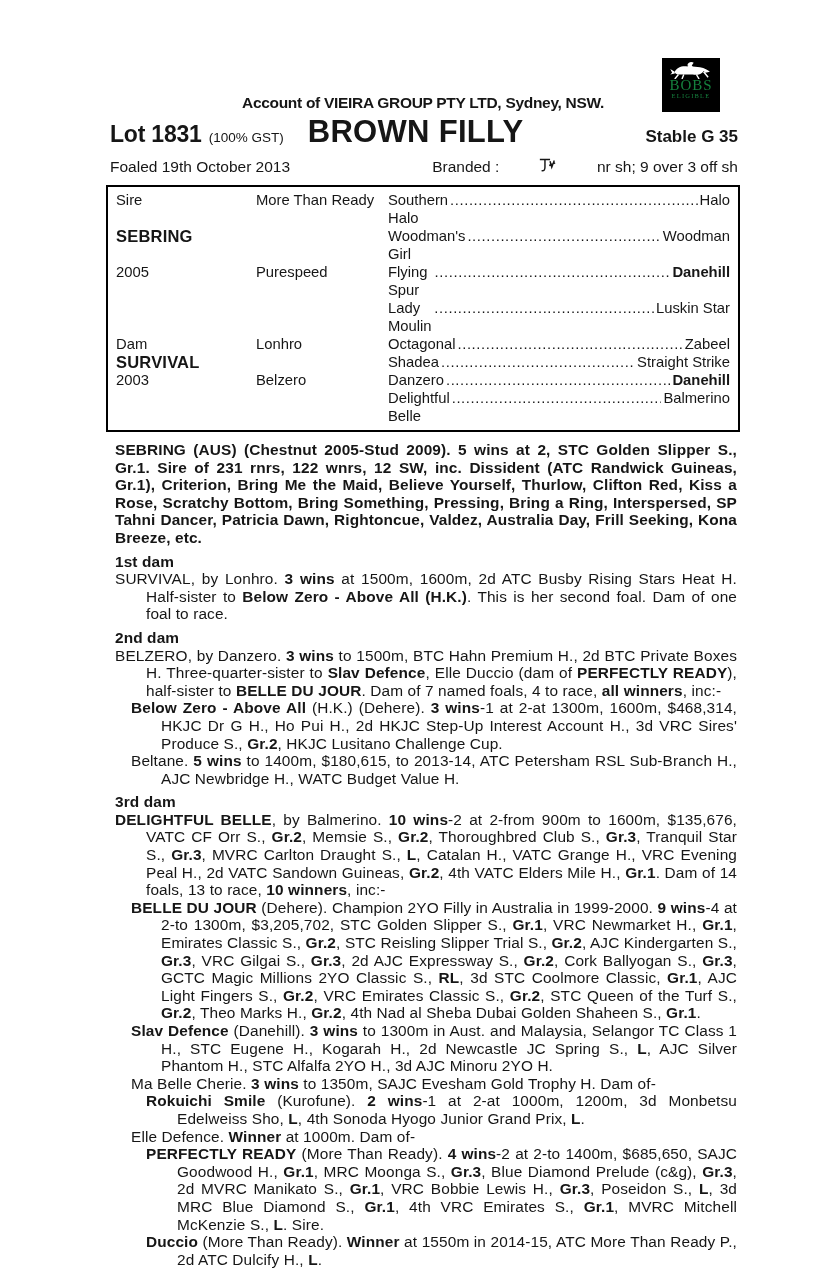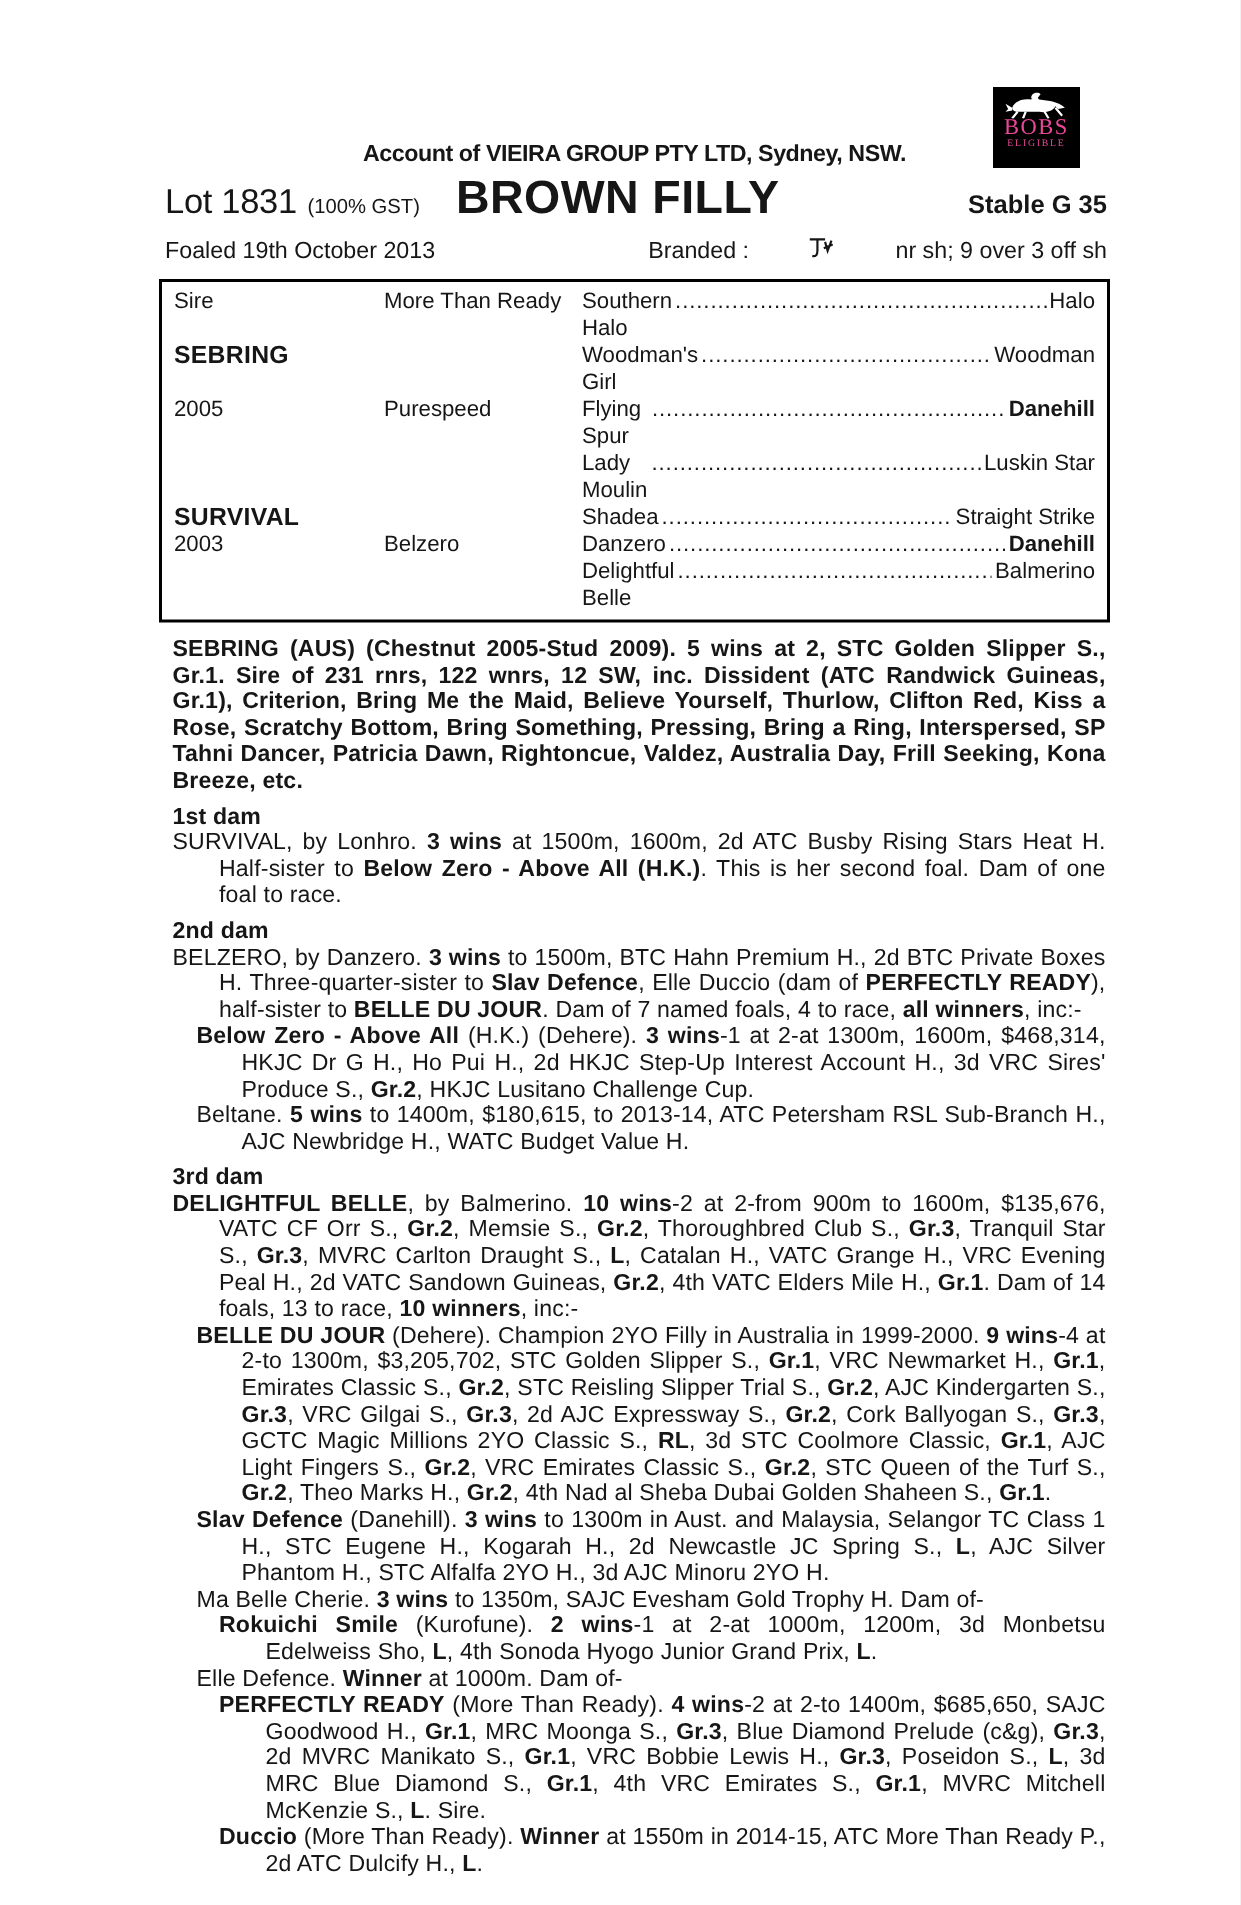--- a/index.html
+++ b/index.html
@@ -2,30 +2,30 @@
 <html><head>
 <meta charset="utf-8">
 <style>
   html,body{margin:0;padding:0;background:#e8e8e8;}
   .page{position:relative;width:827px;height:1270px;background:#fff;overflow:hidden;
         font-family:"Liberation Sans", sans-serif;color:#161616;margin:0 auto;}
   .content{position:absolute;left:106px;top:57px;width:634px;}
   b{font-weight:700;}
 
   
-  .bobs{position:absolute;top:1px;right:20px;width:58px;height:54px;background:#000;color:#ec4899;
+  .bobs{position:absolute;top:1px;right:20px;width:58px;height:54px;background:#000;color:#15803d;
         text-align:center;overflow:hidden;}
   .bobs svg{display:block;margin:3px auto 0 auto;}
   .bobs-word{font-family:"Liberation Serif", serif;font-size:15px;line-height:13px;letter-spacing:1px;}
   .bobs-sub{font-family:"Liberation Serif", serif;font-size:6.5px;line-height:8px;letter-spacing:1.2px;}
 
   
   .account{margin-top:37px;text-align:center;font-weight:700;font-size:15.5px;letter-spacing:-0.3px;}
   .lot-line{display:flex;align-items:baseline;margin-top:2px;padding:0 2px 0 4px;}
-  .lot{font-size:23px;font-weight:400;letter-spacing:-0.2px;}
+  .lot{font-size:23px;font-weight:700;letter-spacing:-0.2px;}
   .gst{font-size:13.5px;margin-left:7px;}
   .horse{font-size:31px;font-weight:700;margin-left:24px;letter-spacing:0.3px;}
   .stable{font-size:17px;font-weight:700;margin-left:auto;}
   .foaled-line{display:flex;justify-content:space-between;align-items:baseline;
                font-size:15.5px;margin-top:5px;padding:0 2px 0 4px;}
   .branded{display:inline-flex;align-items:baseline;white-space:pre;gap:33px;}
   .brand-glyph{position:relative;top:2px;margin:0 3px 0 1px;}
 
   
   .ped-box{border:2px solid #000;margin-top:9px;padding:4px 8px 5px 8px;
@@ -111,20 +111,29 @@
         <div class="ped-row">
           <div class="ped-c1"></div>
           <div class="ped-c2"></div>
           <div class="ped-c3">
             <span class="ped-name">Lady Moulin</span>
             <span class="ped-leader"></span>
             <span class="ped-parent">Luskin Star</span>
           </div>
         </div>
         <div class="ped-row">
+          <div class="ped-c1">Dam</div>
+          <div class="ped-c2">Lonhro</div>
+          <div class="ped-c3">
+            <span class="ped-name">Octagonal</span>
+            <span class="ped-leader"></span>
+            <span class="ped-parent">Zabeel</span>
+          </div>
+        </div>
+        <div class="ped-row">
           <div class="ped-c1 big">SURVIVAL</div>
           <div class="ped-c2"></div>
           <div class="ped-c3">
             <span class="ped-name">Shadea</span>
             <span class="ped-leader"></span>
             <span class="ped-parent">Straight Strike</span>
           </div>
         </div>
         <div class="ped-row">
           <div class="ped-c1">2003</div>

